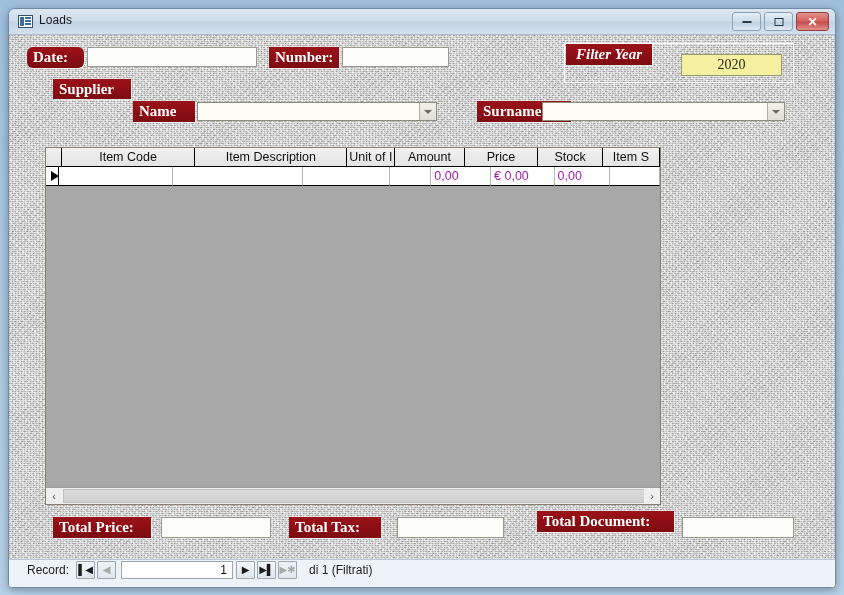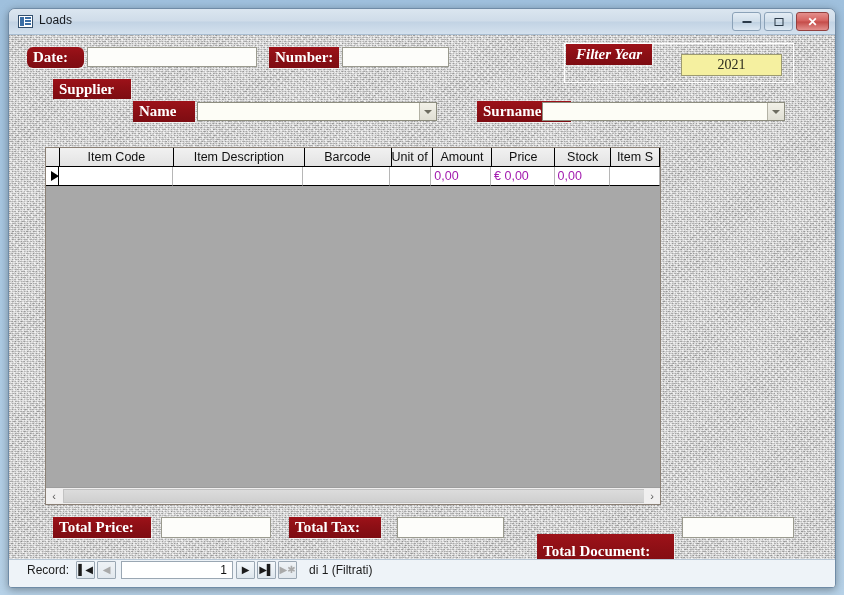--- a/index.html
+++ b/index.html
@@ -397,41 +397,40 @@
     <div id="form-body">
 
       <div class="red-label" style="left:18px; top:12px; width:57px; height:21px;border-radius:6px;">Date:</div>
       <div class="textbox" style="left:78px; top:12px; width:170px; height:20px;"></div>
 
       <div class="red-label" style="left:260px; top:12px; width:70px; height:21px;">Number:</div>
       <div class="textbox" style="left:333px; top:12px; width:107px; height:20px;"></div>
 
       <div class="group-outline" style="left:555px; top:8px; width:230px; height:40px;"></div>
       <div class="red-label centered" style="left:557px; top:9px; width:86px; height:21px;font-style:italic;">Filter Year</div>
-      <div id="filter-year-box" style="left:672px; top:19px; width:101px; height:22px;">2021</div>
+      <div id="filter-year-box" style="left:672px; top:19px; width:101px; height:22px;">2020</div>
 
       <div class="red-label" style="left:44px; top:44px; width:78px; height:20px;">Supplier</div>
 
       <div class="red-label" style="left:124px; top:66px; width:62px; height:21px;">Name</div>
       <div class="combo" style="left:188px; top:67px; width:240px; height:19px;">
         <span class="arrow-btn"></span>
       </div>
 
       <div class="red-label" style="left:468px; top:66px; width:94px; height:21px;">Surname</div>
       <div class="combo" style="left:533px; top:67px; width:243px; height:19px;">
         <span class="arrow-btn"></span>
       </div>
 
       <div id="grid-frame">
 
         <div id="grid-head">
           <div class="hcell selector"></div>
           <div class="hcell" style="width:145px;">Item Code</div>
           <div class="hcell" style="width:165px;">Item Description</div>
-          <div class="hcell" style="width:110px;">Barcode</div>
           <div class="hcell" style="width:52px;">Unit of I</div>
           <div class="hcell" style="width:75px;">Amount</div>
           <div class="hcell" style="width:80px;">Price</div>
           <div class="hcell" style="width:70px;">Stock</div>
           <div class="hcell" style="width:62px;">Item S</div>
         </div>
 
         <div id="grid-row">
           <div class="dcell selector">
             <span class="tri"></span>
@@ -454,21 +453,21 @@
           <div class="sb-btn" id="sb-right">›</div>
         </div>
       </div>
 
       <div class="red-label" style="left:44px; top:482px; width:98px; height:21px;">Total Price:</div>
       <div class="textbox" style="left:152px; top:482px; width:110px; height:21px;"></div>
 
       <div class="red-label" style="left:280px; top:482px; width:92px; height:21px;">Total Tax:</div>
       <div class="textbox" style="left:388px; top:482px; width:107px; height:21px;"></div>
 
-      <div class="red-label" style="left:528px; top:499px; width:137px; height:35px;">Total Document:</div>
+      <div class="red-label" style="left:528px; top:476px; width:137px; height:21px;">Total Document:</div>
       <div class="textbox" style="left:673px; top:482px; width:112px; height:21px;"></div>
 
       <div id="bottom-strip"></div>
       <div id="nav-bar">
         <span class="nav-label">Record:</span>
         <span class="nav-btn">▌◀</span>
         <span class="nav-btn disabled">◀</span>
         <span class="nav-input">1</span>
         <span class="nav-btn">▶</span>
         <span class="nav-btn">▶▌</span>

